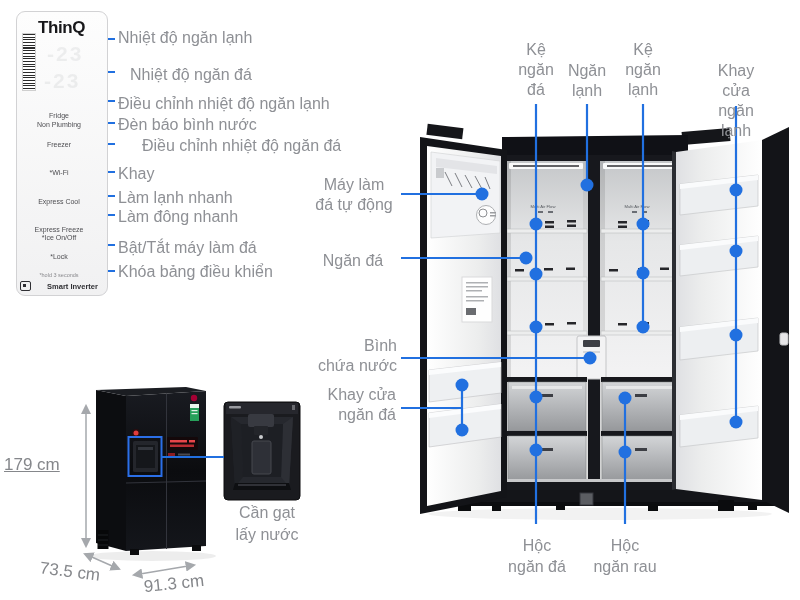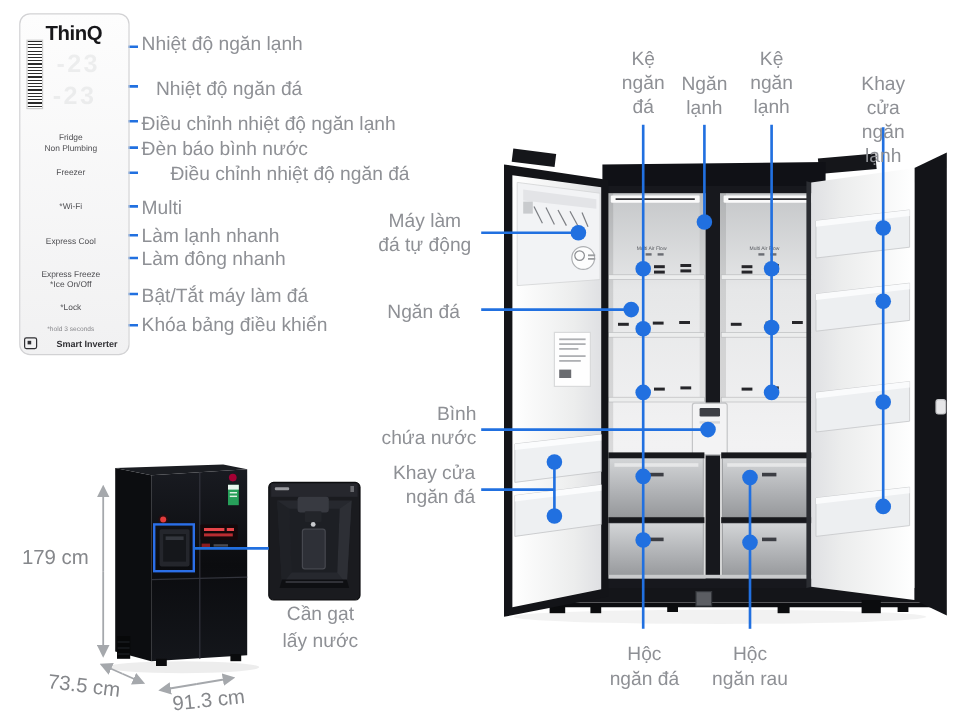--- a/index.html
+++ b/index.html
@@ -330,21 +330,21 @@
         </span>
     <span>Smart Inverter</span>
   </div>
 </div>
 
 <div class="callout" style="left:118px;top:28px;">Nhiệt độ ngăn lạnh</div>
 <div class="callout" style="left:118px;top:65px;margin-left:12px;">Nhiệt độ ngăn đá</div>
 <div class="callout" style="left:118px;top:94px;">Điều chỉnh nhiệt độ ngăn lạnh</div>
 <div class="callout" style="left:118px;top:115px;">Đèn báo bình nước</div>
 <div class="callout" style="left:118px;top:136px;margin-left:24px;">Điều chỉnh nhiệt độ ngăn đá</div>
-<div class="callout" style="left:118px;top:164px;">Multi</div>
+<div class="callout" style="left:118px;top:164px;">Khay</div>
 <div class="callout" style="left:118px;top:188px;">Làm lạnh nhanh</div>
 <div class="callout" style="left:118px;top:207px;text-align:center;">Làm đông nhanh</div>
 <div class="callout" style="left:118px;top:238px;">Bật/Tắt máy làm đá</div>
 <div class="callout" style="left:118px;top:262px;text-align:right;">Khóa bảng điều khiển</div>
 
 <div class="callout c-center" style="left:536px;top:40px;">Kệ
 ngăn
 đá</div>
 <div class="callout c-center" style="left:587px;top:61px;">Ngăn
 lạnh</div>
@@ -363,17 +363,17 @@
 ngăn đá</div>
 
 <div class="callout c-center c-big" style="left:537px;top:535px;">Hộc
 ngăn đá</div>
 <div class="callout c-center c-big" style="left:625px;top:535px;">Hộc
 ngăn rau</div>
 
 <div class="callout c-center" style="left:267px;top:502px;line-height:22px;">Cần gạt
 lấy nước</div>
 
-<div class="dim" style="left:4px;top:455px;text-align:right;">179 cm</div>
+<div class="dim" style="left:4px;top:455px;text-align:left;text-decoration:underline;">179 cm</div>
 <div class="dim rot7" style="left:35px;top:562px;">73.5 cm</div>
 <div class="dim rotm6" style="left:139px;top:574px;">91.3 cm</div>
 
 </div>
 
 </body></html>

